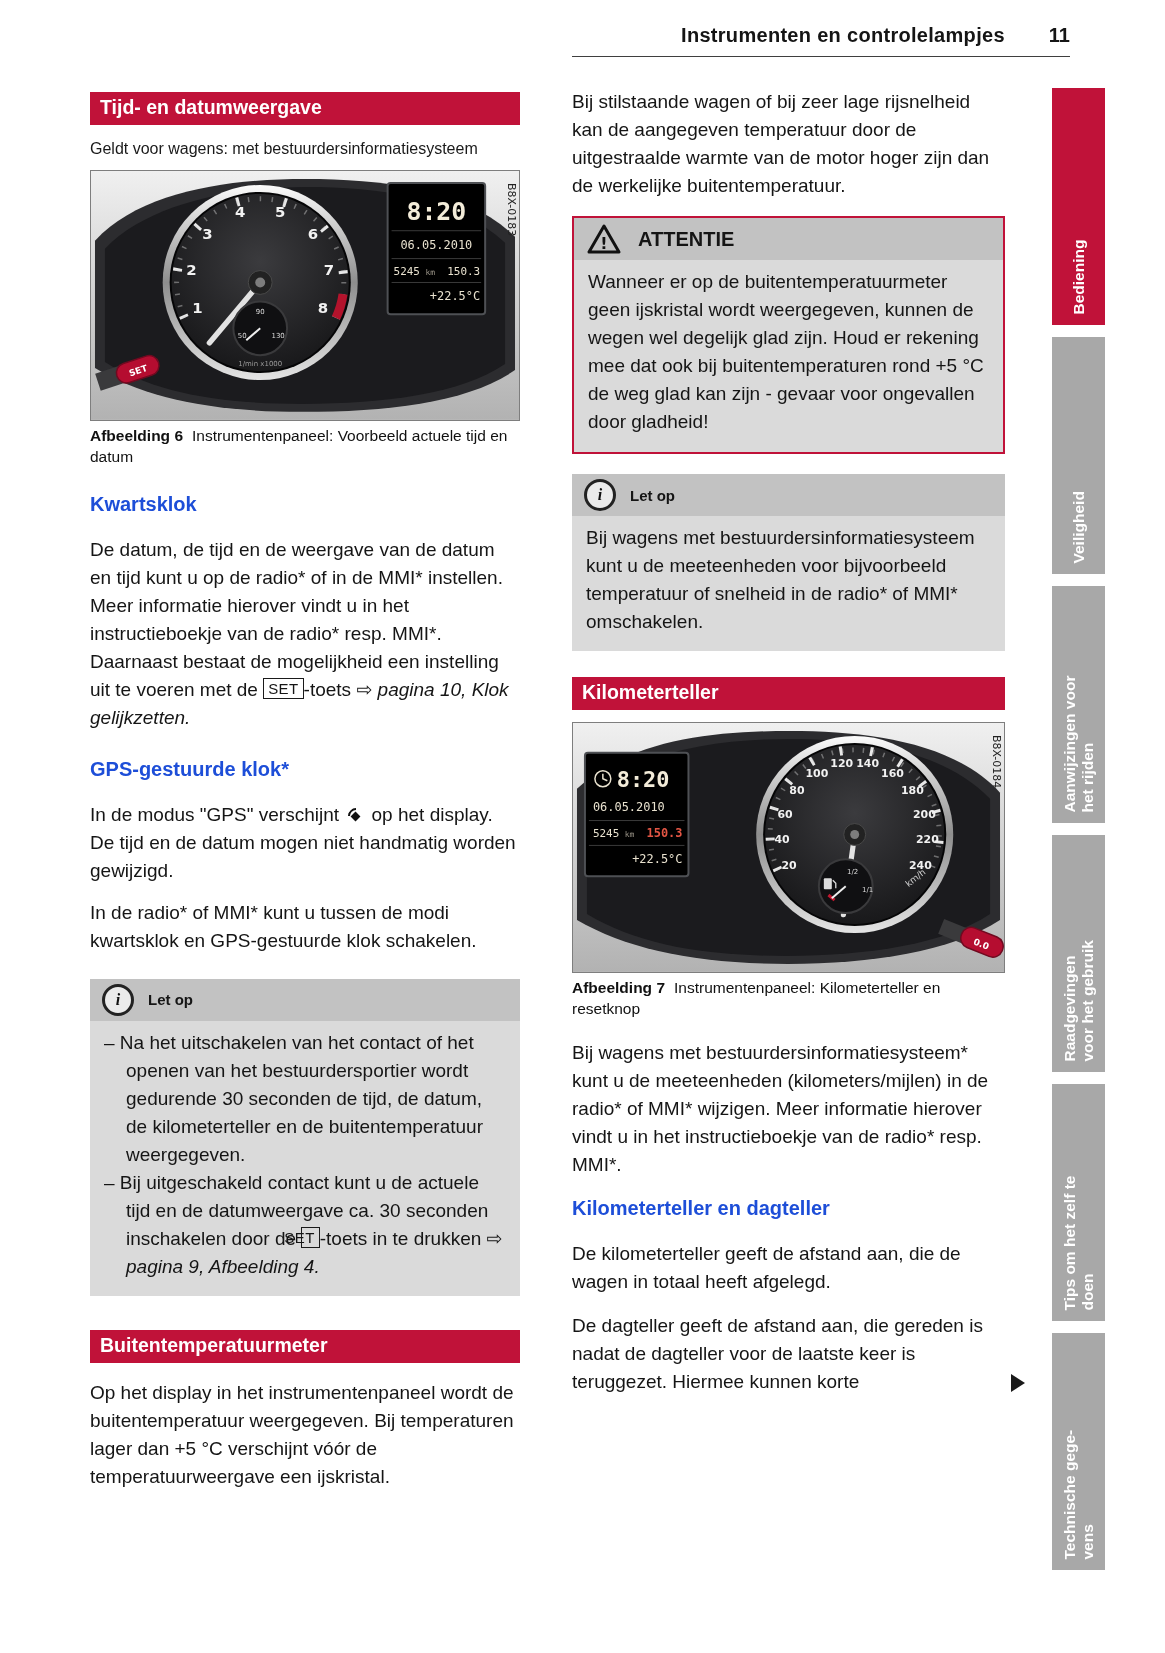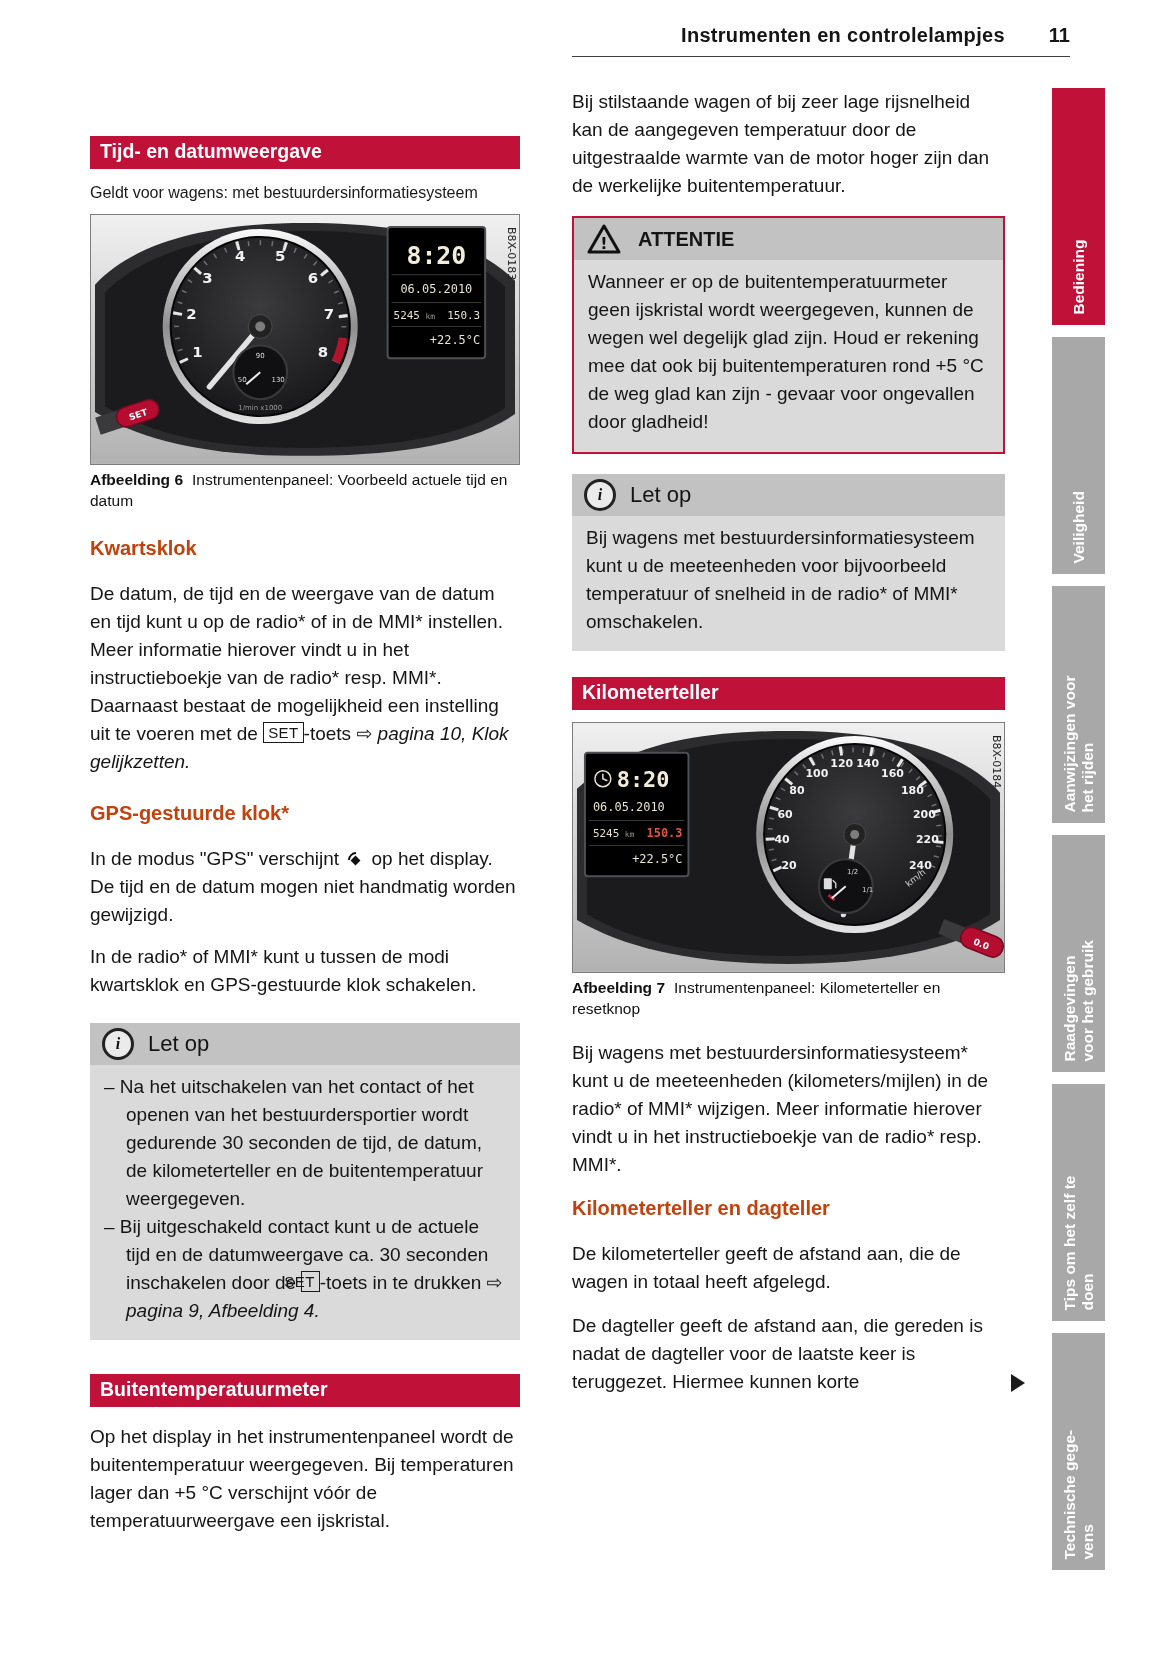--- a/index.html
+++ b/index.html
@@ -31,39 +31,39 @@
     width:215px; text-align:left; white-space:pre-line;
     color:#fff; font-weight:bold; font-size:15.5px; line-height:1.15;
   }
 
   
   .col { position:absolute; }
   .left-col  { left:90px;  top:92px; width:430px; }
   .right-col { left:572px; top:88px; width:433px; }
 
   .section-bar { background:#c01239; color:#fff; font-weight:bold; font-size:19.5px;
-    padding:4px 10px 6px; box-sizing:border-box;margin-top:44px; }
+    padding:4px 10px 6px; box-sizing:border-box; }
   .subtitle { font-size:16px; margin-top:15px; color:#1a1a1a; }
 
-  h3 { font-size:20px; font-weight:bold; margin:0; color:#c2410c; }
+  h3 { font-size:20px; font-weight:bold; margin:0; color:#1d4ed8; }
   p, .rich { font-size:19px; line-height:28px; margin:0; }.mt8{margin-top:20px}.mt14{margin-top:14px}
   .mt16{margin-top:16px}.mt18{margin-top:18px}.mt20{margin-top:20px}.mt24{margin-top:24px}
   .mt26{margin-top:26px}.mt28{margin-top:28px}.mt34{margin-top:34px}
 
   
   .fig { margin:12px 0 0; padding:0; }
   .fig-img { border:1px solid #7e7e7e; line-height:0; background:#cfcfcf; }
   .fig-img svg { width:100%; height:auto; display:block; }
   figcaption { font-size:15.5px; line-height:21px; margin-top:4px; color:#111; }
   .cap-label { font-weight:bold; margin-right:9px; }
 
   
   .note-box { background:#dadada; }
   .note-head { background:#c2c2c2; display:flex; align-items:center; gap:14px; padding:5px 12px; }
-  .note-title { font-weight:normal; font-size:22px; }
+  .note-title { font-weight:bold; font-size:15px; }
   .info-icon { width:26px; height:26px; border:3px solid #222; border-radius:50%;
     background:#ebebeb; display:inline-flex; align-items:center; justify-content:center; flex:0 0 auto; }
   .info-icon i { font:italic bold 16px "Liberation Serif", serif; color:#111; }
   .note-body { padding:8px 14px 15px 14px; }
   .dash-item { font-size:19px; line-height:28px; padding-left:22px; text-indent:-22px; }
 
   .warn-box { border:2px solid #c01239; background:#dadada; }
   .warn-head { background:#c2c2c2; display:flex; align-items:center; gap:16px; padding:5px 12px; }
   .warn-title { font-weight:bold; font-size:20px; }
   .warn-body { padding:8px 14px 16px 14px; font-size:19px; line-height:28px; }

